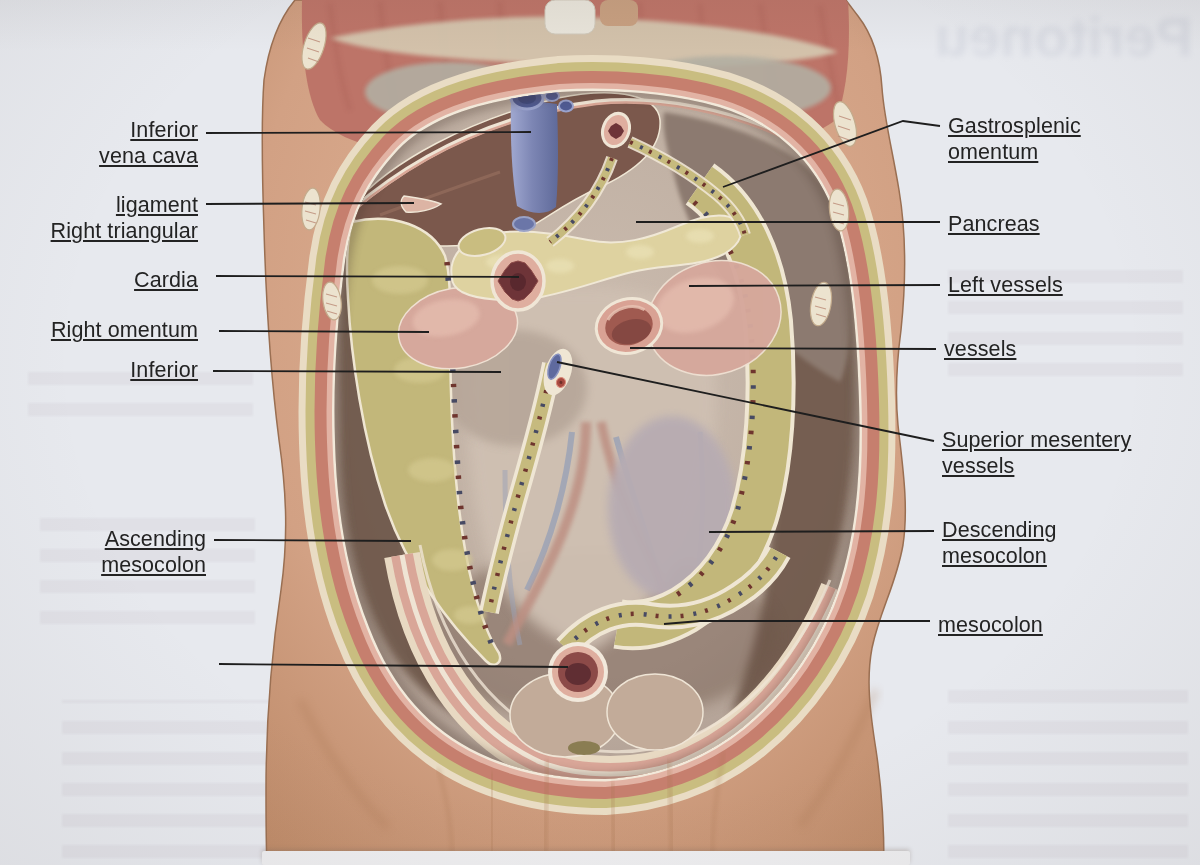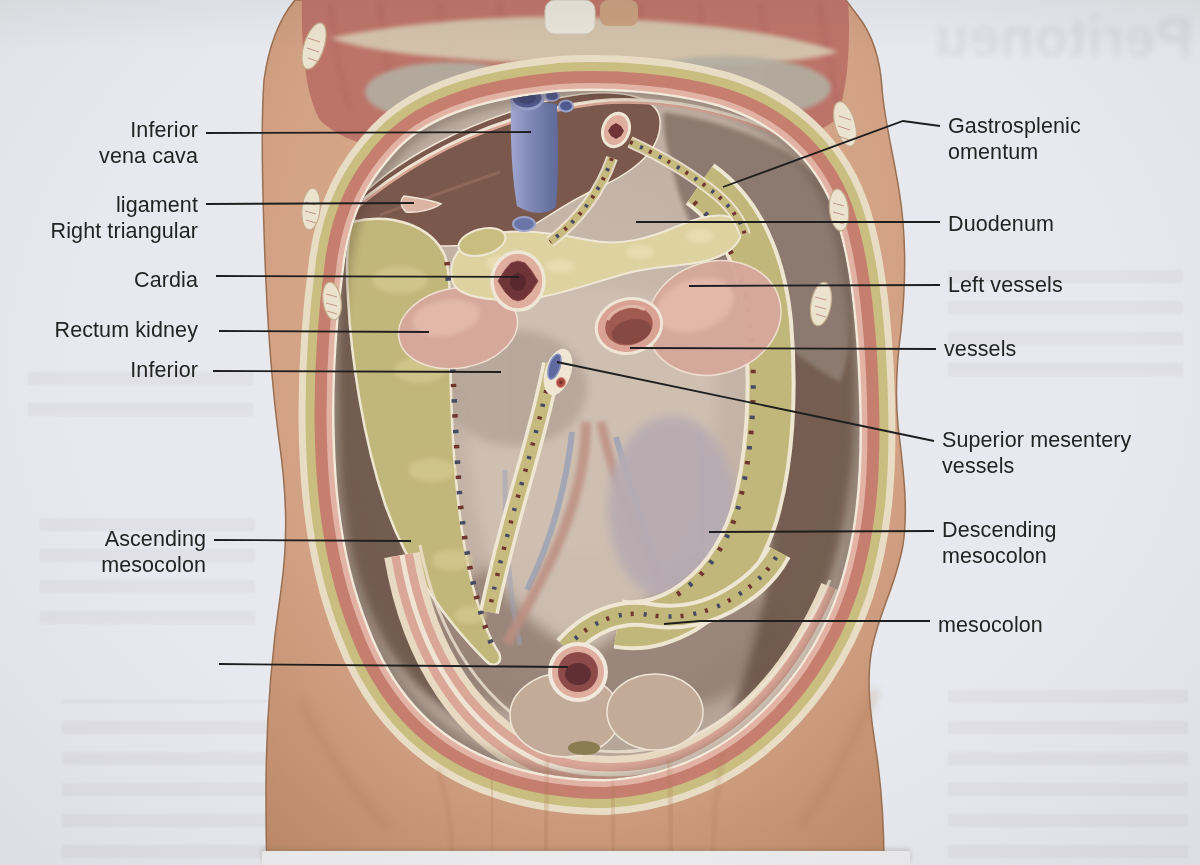--- a/index.html
+++ b/index.html
@@ -1,21 +1,21 @@
 <!DOCTYPE html>
 <html><head>
 <meta charset="utf-8">
 <style>
   html,body{margin:0;padding:0;}
   .page{position:relative;width:1200px;height:865px;background:#e7e9ee;overflow:hidden;
         font-family:"Liberation Sans", sans-serif;}
   .art{position:absolute;left:0;top:0;z-index:1;}
   .labels{position:absolute;left:0;top:0;width:1200px;height:865px;z-index:3;pointer-events:none;}
   .lbl{position:absolute;font-size:21.5px;line-height:26px;color:#232323;letter-spacing:.1px;}
-  .lbl span{display:block;}
+  .lbl span{display:block;text-decoration:underline;}
   .lbl.r{text-align:right;}
   .ghost{position:absolute;z-index:0;opacity:.5;filter:blur(1.3px);
          background:repeating-linear-gradient(0deg, rgba(141,122,138,.16) 0 13px, rgba(0,0,0,0) 13px 31px);}
   .ghost-title{position:absolute;z-index:0;left:938px;top:4px;width:255px;height:86px;overflow:hidden;
          font-size:56px;font-weight:bold;color:#8d93ab;opacity:.15;filter:blur(3px);
          transform:scaleX(-1);white-space:nowrap;}
   .page-fold{position:absolute;z-index:2;left:262px;top:851px;width:648px;height:14px;
          background:#ececee;border-radius:2px;box-shadow:0 -2px 4px rgba(120,100,90,.28);}
   .shade{position:absolute;z-index:2;left:0;top:0;width:1200px;height:865px;pointer-events:none;
          background:radial-gradient(ellipse at 50% 42%, rgba(0,0,0,0) 62%, rgba(90,80,75,.07) 100%),
@@ -322,38 +322,38 @@
     </div>
     <div class="lbl r" style="left:0;width:198px;top:192px;">
       <span>ligament</span>
       <span>Right triangular</span>
     </div>
     <div class="lbl r" style="left:0;width:198px;top:267px;">
       <span>Cardia</span>
       <span></span>
     </div>
     <div class="lbl r" style="left:0;width:198px;top:317px;">
-      <span>Rectum kidney</span>
+      <span>Right omentum</span>
       <span></span>
     </div>
     <div class="lbl r" style="left:0;width:198px;top:357px;">
       <span>Inferior</span>
       <span></span>
     </div>
     <div class="lbl r" style="left:0;width:206px;top:526px;">
       <span>Ascending</span>
       <span>mesocolon</span>
     </div>
 
     <div class="lbl" style="left:948px;width:240px;top:113px;">
       <span>Gastrosplenic</span>
       <span>omentum</span>
     </div>
     <div class="lbl" style="left:948px;width:240px;top:211px;">
-      <span>Duodenum</span>
+      <span>Pancreas</span>
       <span></span>
     </div>
     <div class="lbl" style="left:948px;width:240px;top:272px;">
       <span>Left vessels</span>
       <span></span>
     </div>
     <div class="lbl" style="left:944px;width:245px;top:336px;">
       <span>vessels</span>
     </div>
     <div class="lbl" style="left:942px;width:250px;top:427px;">

